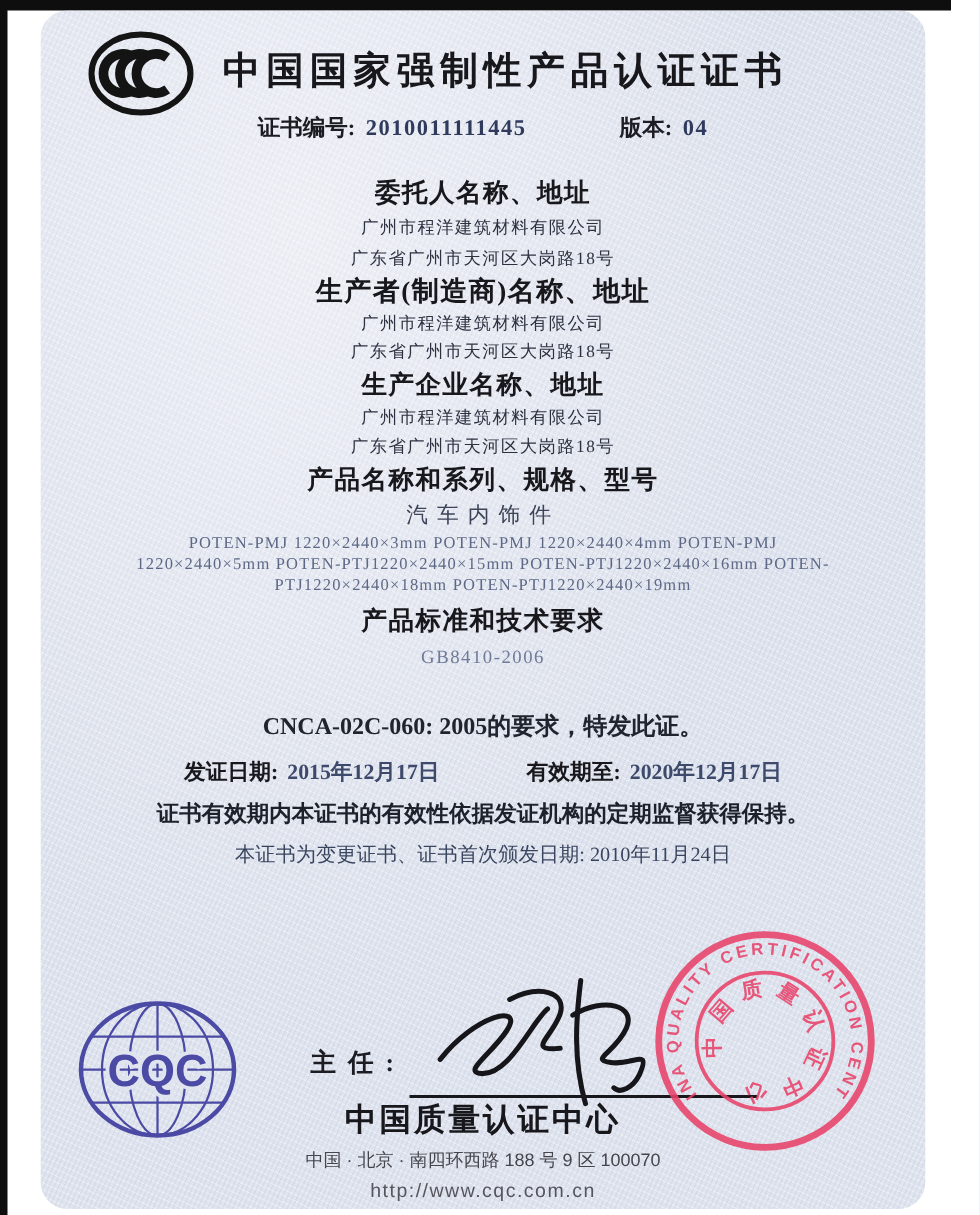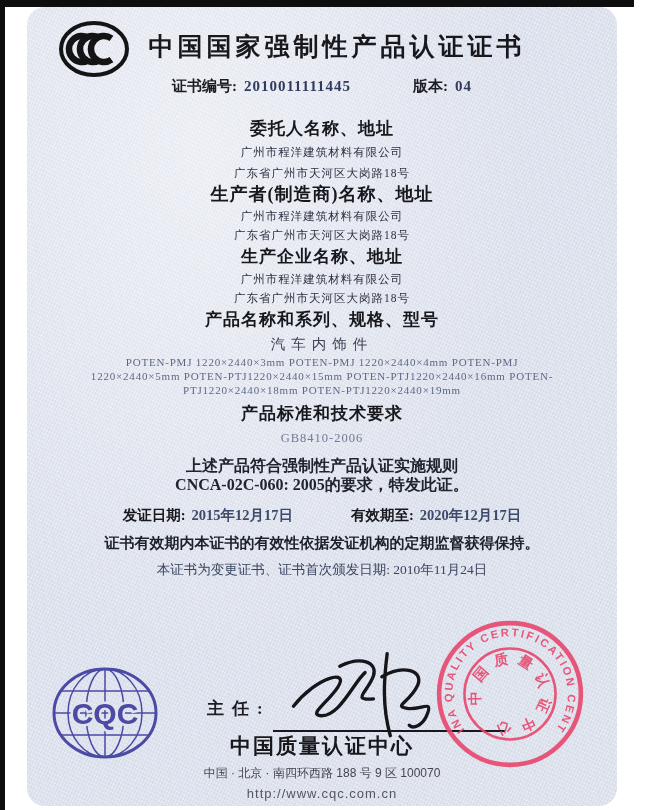--- a/index.html
+++ b/index.html
@@ -91,21 +91,20 @@
   <div class="cline product" style="top:329px">汽车内饰件</div>
   <div class="cline sec-h" style="top:303px">产品名称和系列、规格、型号</div>
 
   <div class="cline spec" style="top:349px">POTEN-PMJ 1220×2440×3mm POTEN-PMJ 1220×2440×4mm POTEN-PMJ</div>
   <div class="cline spec" style="top:363px">1220×2440×5mm POTEN-PTJ1220×2440×15mm POTEN-PTJ1220×2440×16mm POTEN-</div>
   <div class="cline spec" style="top:377px">PTJ1220×2440×18mm POTEN-PTJ1220×2440×19mm</div>
 
   <div class="cline sec-h" style="top:397px">产品标准和技术要求</div>
   <div class="cline std-val" style="top:424px">GB8410-2006</div>
 
-  <div class="cline stmt" style="top:450px">上述产品符合强制性产品认证实施规则</div>
   <div class="cline stmt" style="top:469px">CNCA-02C-060: 2005的要求，特发此证。</div>
 
   <div class="cline daterow">
     <span>
       <span class="lbl">发证日期:</span><span class="val">2015年12月17日</span>
     </span>
     <span>
       <span class="lbl">有效期至:</span><span class="val">2020年12月17日</span>
     </span>
   </div>

